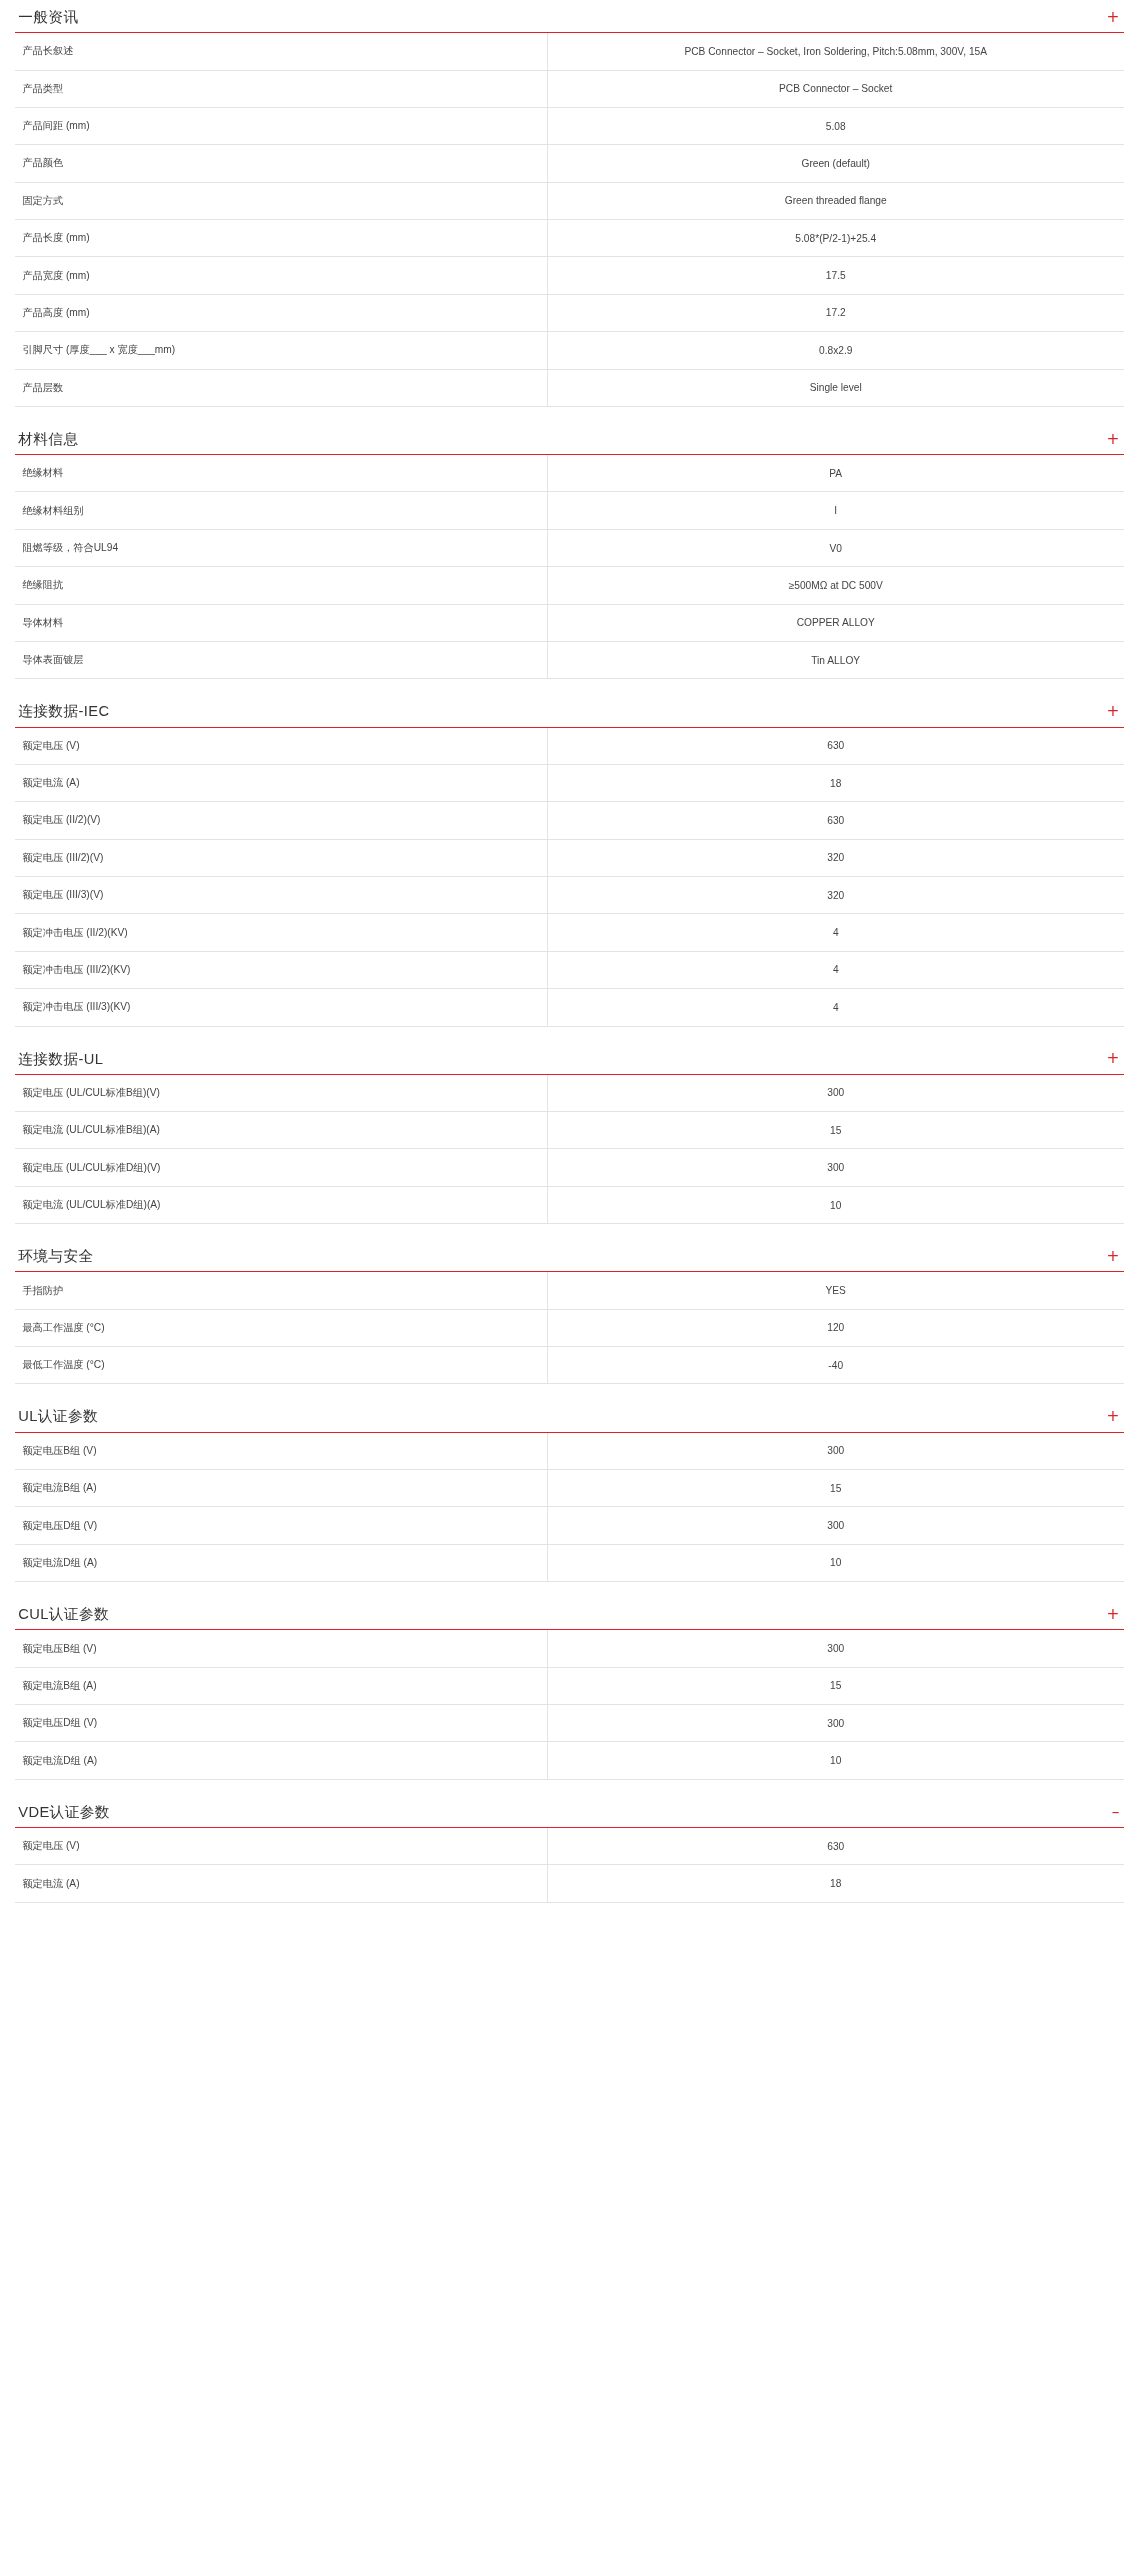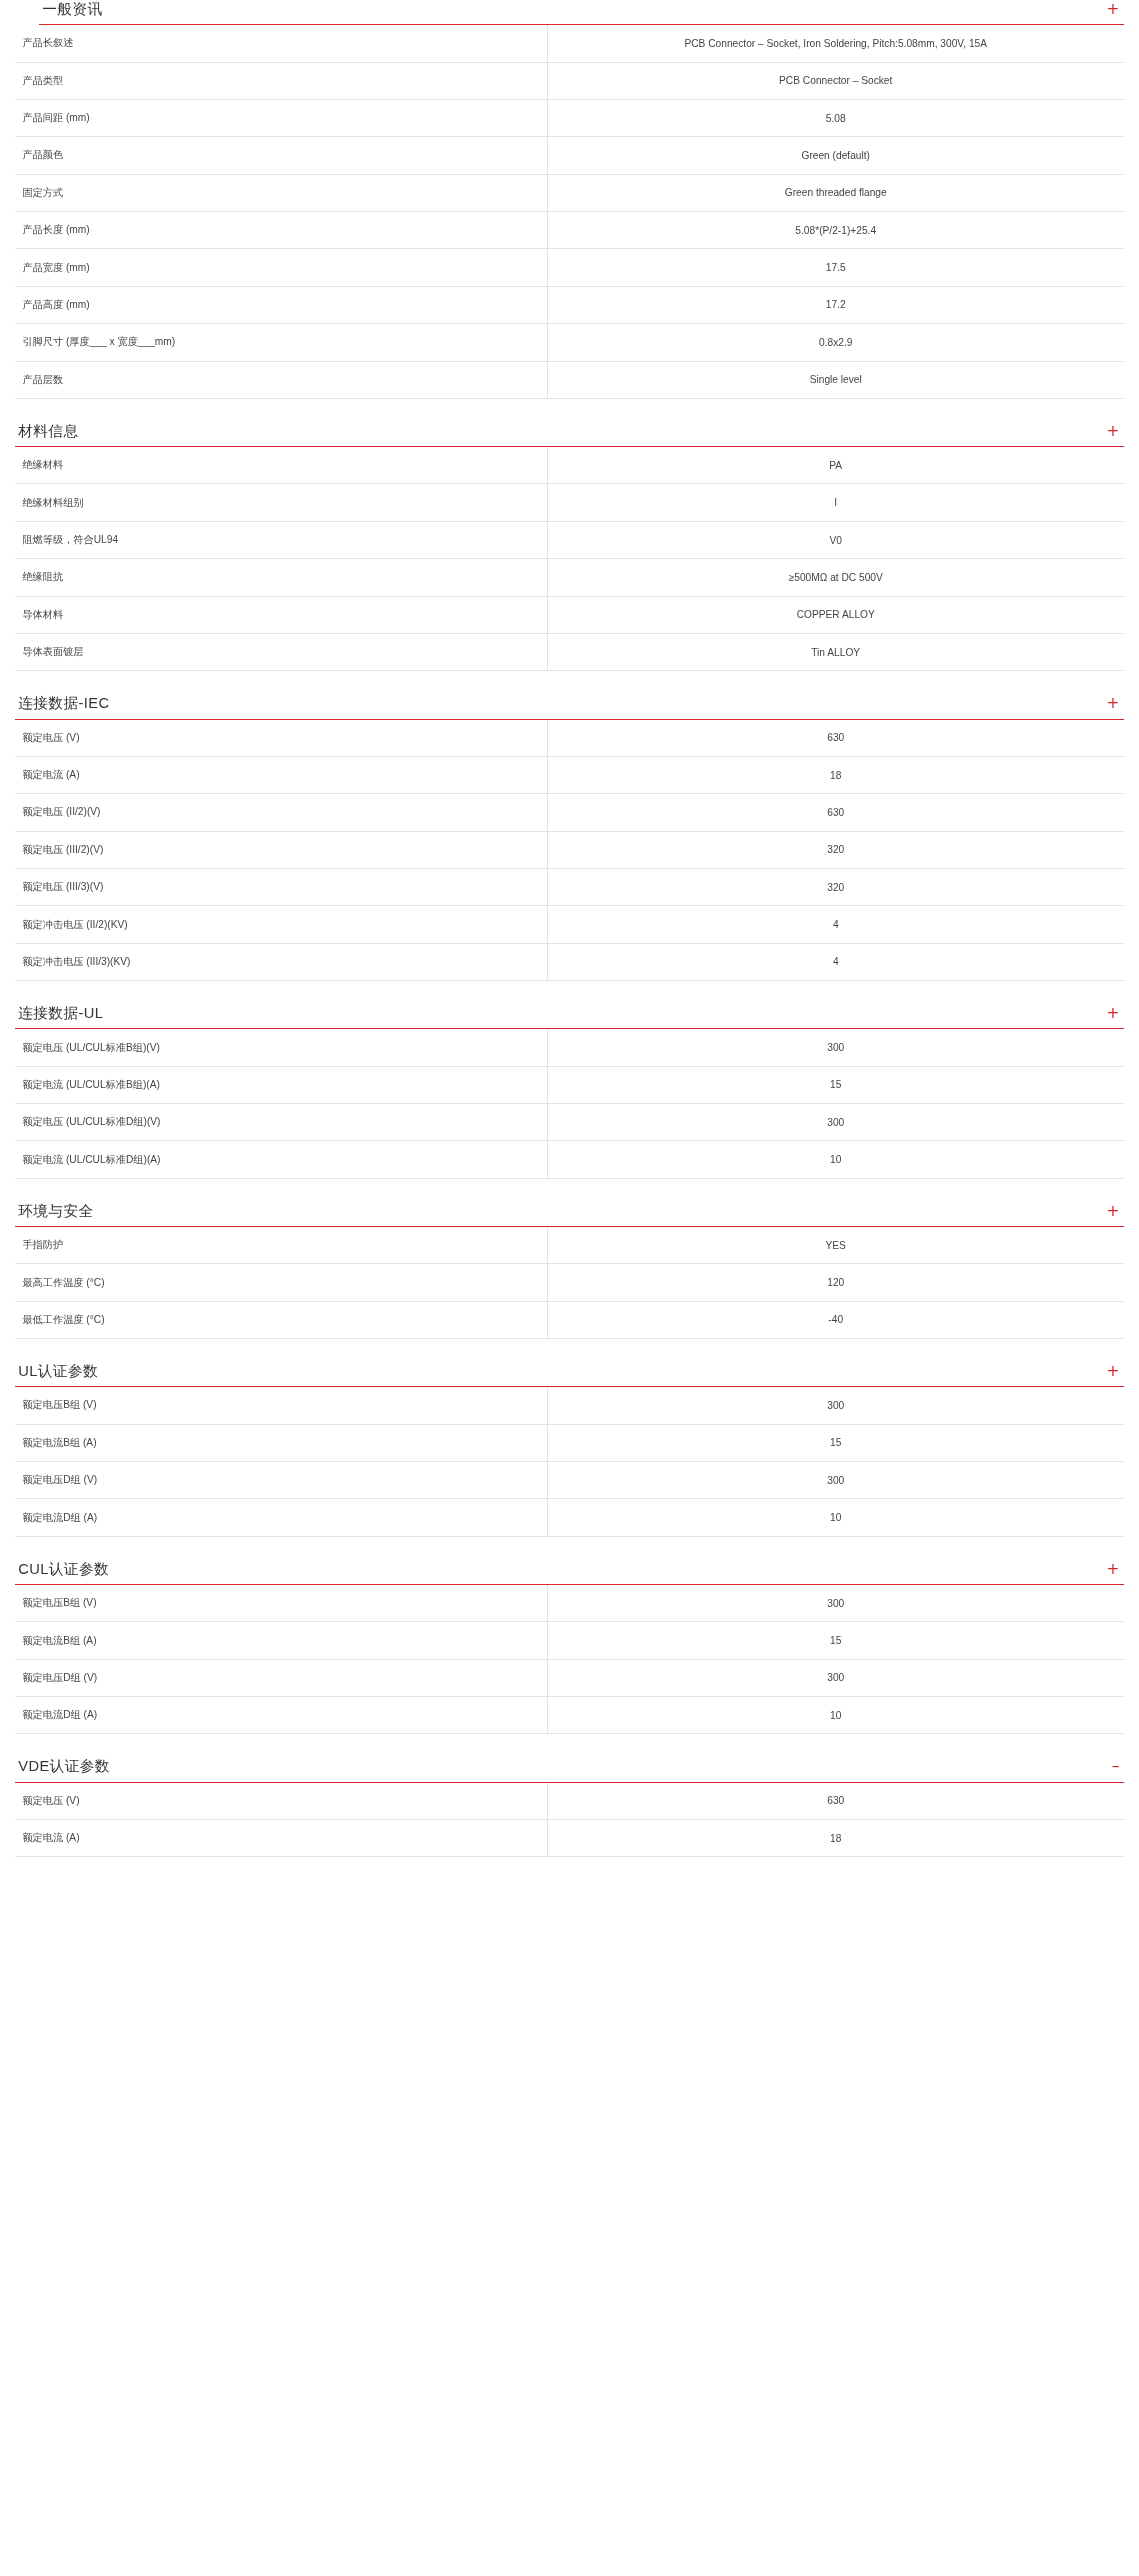--- a/index.html
+++ b/index.html
@@ -64,22 +64,21 @@
     color: #444444;
   }
   td.value-cell {
     width: 52%;
     text-align: center;
     color: #555555;
     padding-left: 9.8px;
     padding-right: 9.8px;
   }
   .first-group .group-header {
-    padding-top: 1px;
-    margin-left: 24px;
+    padding-top: 9px;
   }
 </style>
 </head>
 <body>
 
 <div class="page">
   <div id="groups-root">
       <div class="spec-group first-group">
         <div class="group-header">
           <div class="group-title">一般资讯</div>
@@ -189,20 +188,24 @@
             </tr>
             <tr>
               <td class="label-cell">额定电压 (III/3)(V)</td>
               <td class="value-cell">320</td>
             </tr>
             <tr>
               <td class="label-cell">额定冲击电压 (II/2)(KV)</td>
               <td class="value-cell">4</td>
             </tr>
             <tr>
+              <td class="label-cell">额定冲击电压 (III/2)(KV)</td>
+              <td class="value-cell">4</td>
+            </tr>
+            <tr>
               <td class="label-cell">额定冲击电压 (III/3)(KV)</td>
               <td class="value-cell">4</td>
             </tr>
           </tbody>
         </table>
       </div>
       <div class="spec-group">
         <div class="group-header">
           <div class="group-title">连接数据-UL</div>
           <div class="group-toggle">+</div>

